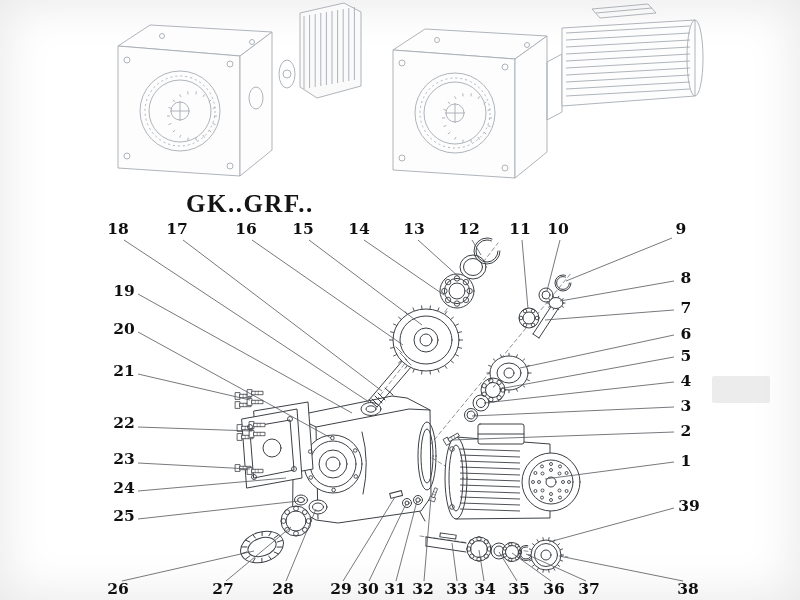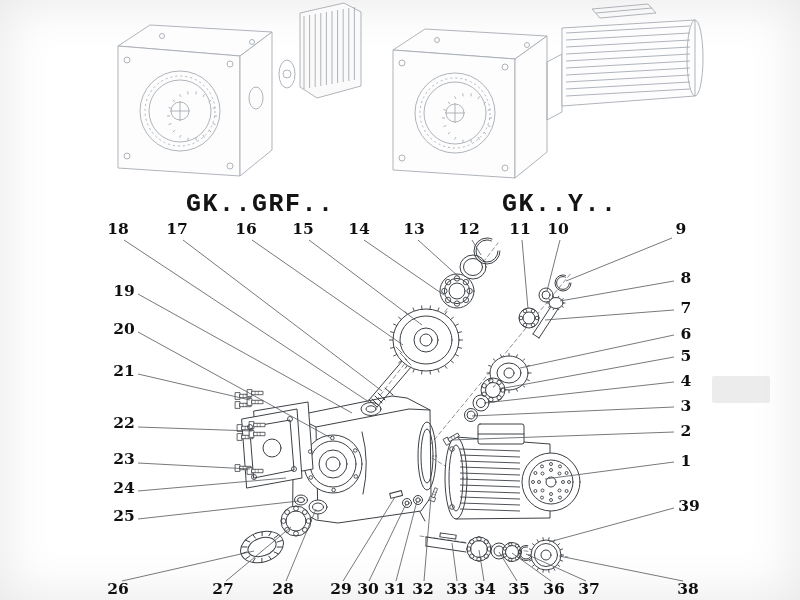--- a/index.html
+++ b/index.html
@@ -4,21 +4,21 @@
 <style>
   html,body{margin:0;padding:0;background:#e9e9e9;}
   .stage{
     position:relative;width:800px;height:600px;background:#ffffff;overflow:hidden;
     font-family:"Liberation Serif",serif;
     box-shadow:inset 0 0 52px rgba(0,0,0,0.10);
   }
   .stage svg{position:absolute;left:0;top:0;}
   .variant-label{
     position:absolute;font-weight:bold;font-size:25px;letter-spacing:1.5px;color:#141414;
-    font-family:Liberation Mono, monospace;white-space:nowrap;
+    font-family:Liberation Serif, serif;white-space:nowrap;
   }
   .edge-artifact{
     position:absolute;left:712px;top:376px;width:58px;height:27px;
     background:#dcdcdc;opacity:.55;border-radius:2px;
   }
   .callout-num{
     font-family:"DejaVu Serif",serif;font-size:15.5px;font-weight:bold;fill:#0f0f0f;
   }
   .leader{stroke:#53575c;stroke-width:0.8;fill:none;}
   .dashed{stroke-dasharray:4 3;stroke:#70757a;stroke-width:0.8;fill:none;}
@@ -588,16 +588,15 @@
         <text x="485" y="594" text-anchor="middle" class="callout-num">34</text>
         <text x="519" y="594" text-anchor="middle" class="callout-num">35</text>
         <text x="554" y="594" text-anchor="middle" class="callout-num">36</text>
         <text x="589" y="594" text-anchor="middle" class="callout-num">37</text>
         <text x="688" y="594" text-anchor="middle" class="callout-num">38</text>
         <text x="689" y="511" text-anchor="middle" class="callout-num">39</text>
       </g>
   </svg>
 
   <div class="variant-label" style="left:186px;top:190px">GK..GRF..</div>
-  <div class="variant-label" style="left:502px;top:190px">GK..Y..</div>
 
   <div class="edge-artifact"></div>
 </div>
 
 </body></html>

